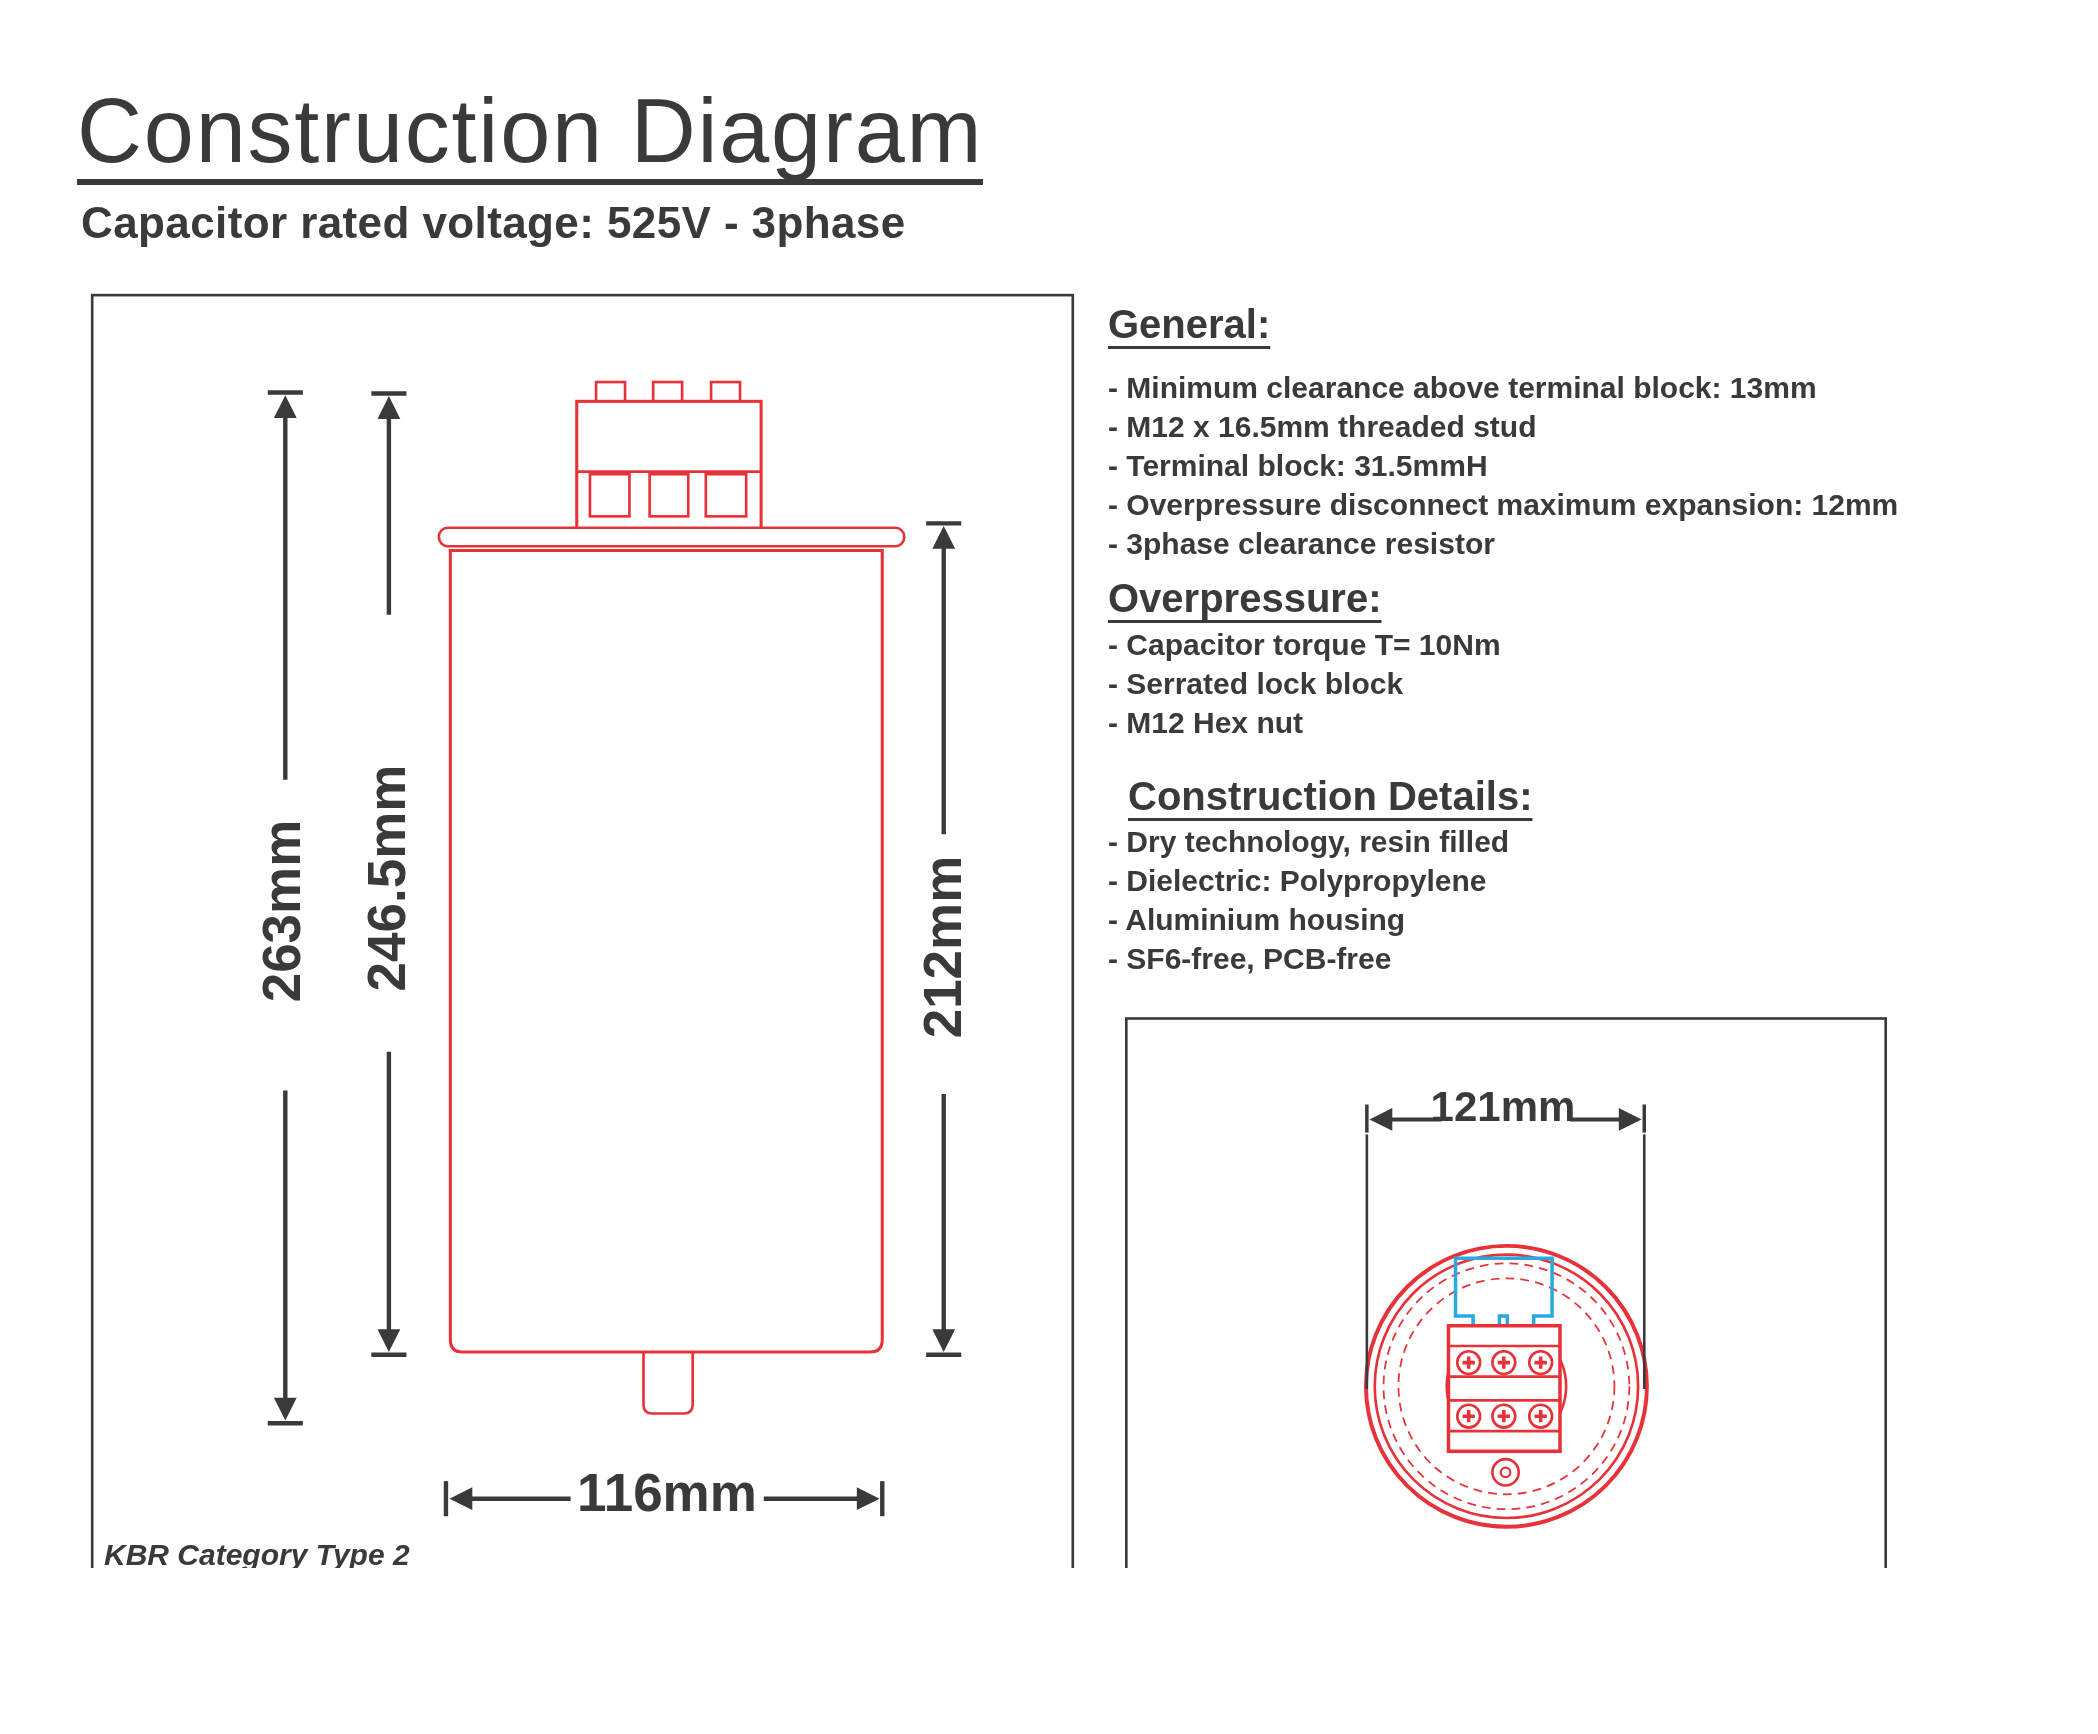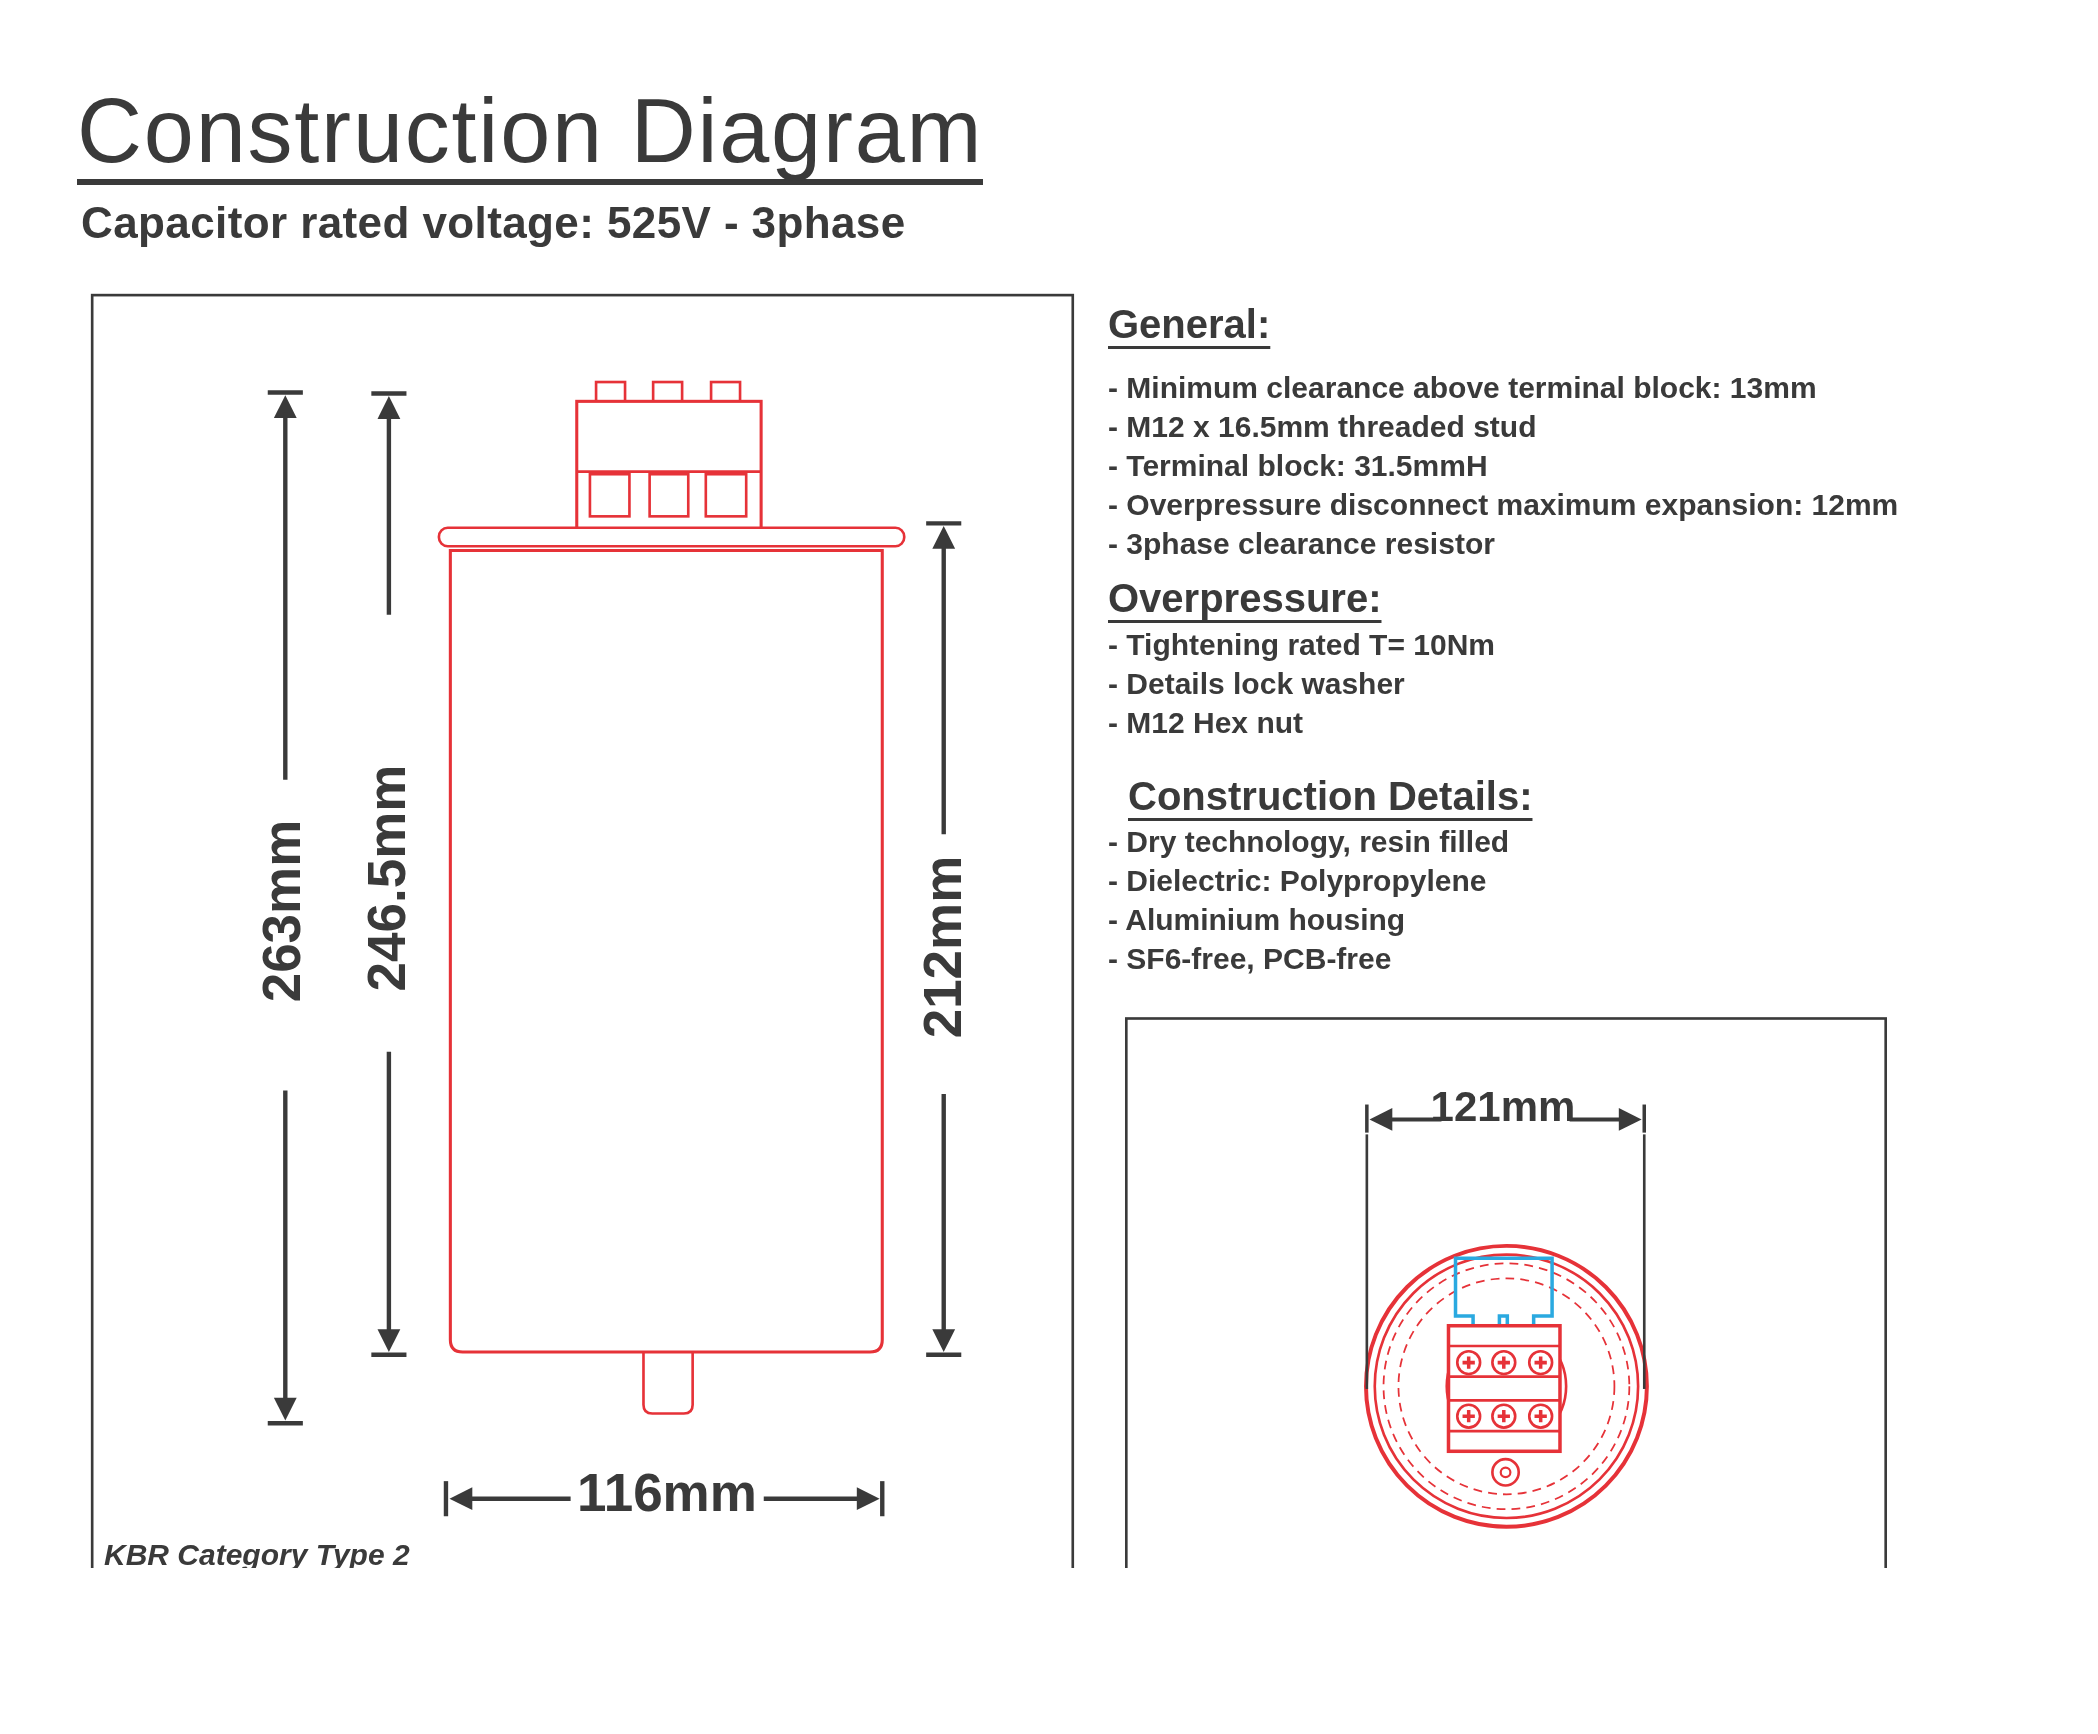--- a/index.html
+++ b/index.html
@@ -201,22 +201,22 @@
   <div class="abs bullets" id="general-items">
     <div>- Minimum clearance above terminal block: 13mm</div>
     <div>- M12 x 16.5mm threaded stud</div>
     <div>- Terminal block: 31.5mmH</div>
     <div>- Overpressure disconnect maximum expansion: 12mm</div>
     <div>- 3phase clearance resistor</div>
   </div>
 
   <div class="abs section-heading" id="installation-heading">Overpressure:</div>
   <div class="abs bullets" id="installation-items">
-    <div>- Tightening rated T= 10Nm</div>
-    <div>- Details lock washer</div>
+    <div>- Capacitor torque T= 10Nm</div>
+    <div>- Serrated lock block</div>
     <div>- M12 Hex nut</div>
   </div>
 
   <div class="abs section-heading" id="construction-heading">Construction Details:</div>
   <div class="abs bullets" id="construction-items">
     <div>- Dry technology, resin filled</div>
     <div>- Dielectric: Polypropylene</div>
     <div>- Aluminium housing</div>
     <div>- SF6-free, PCB-free</div>
   </div>

